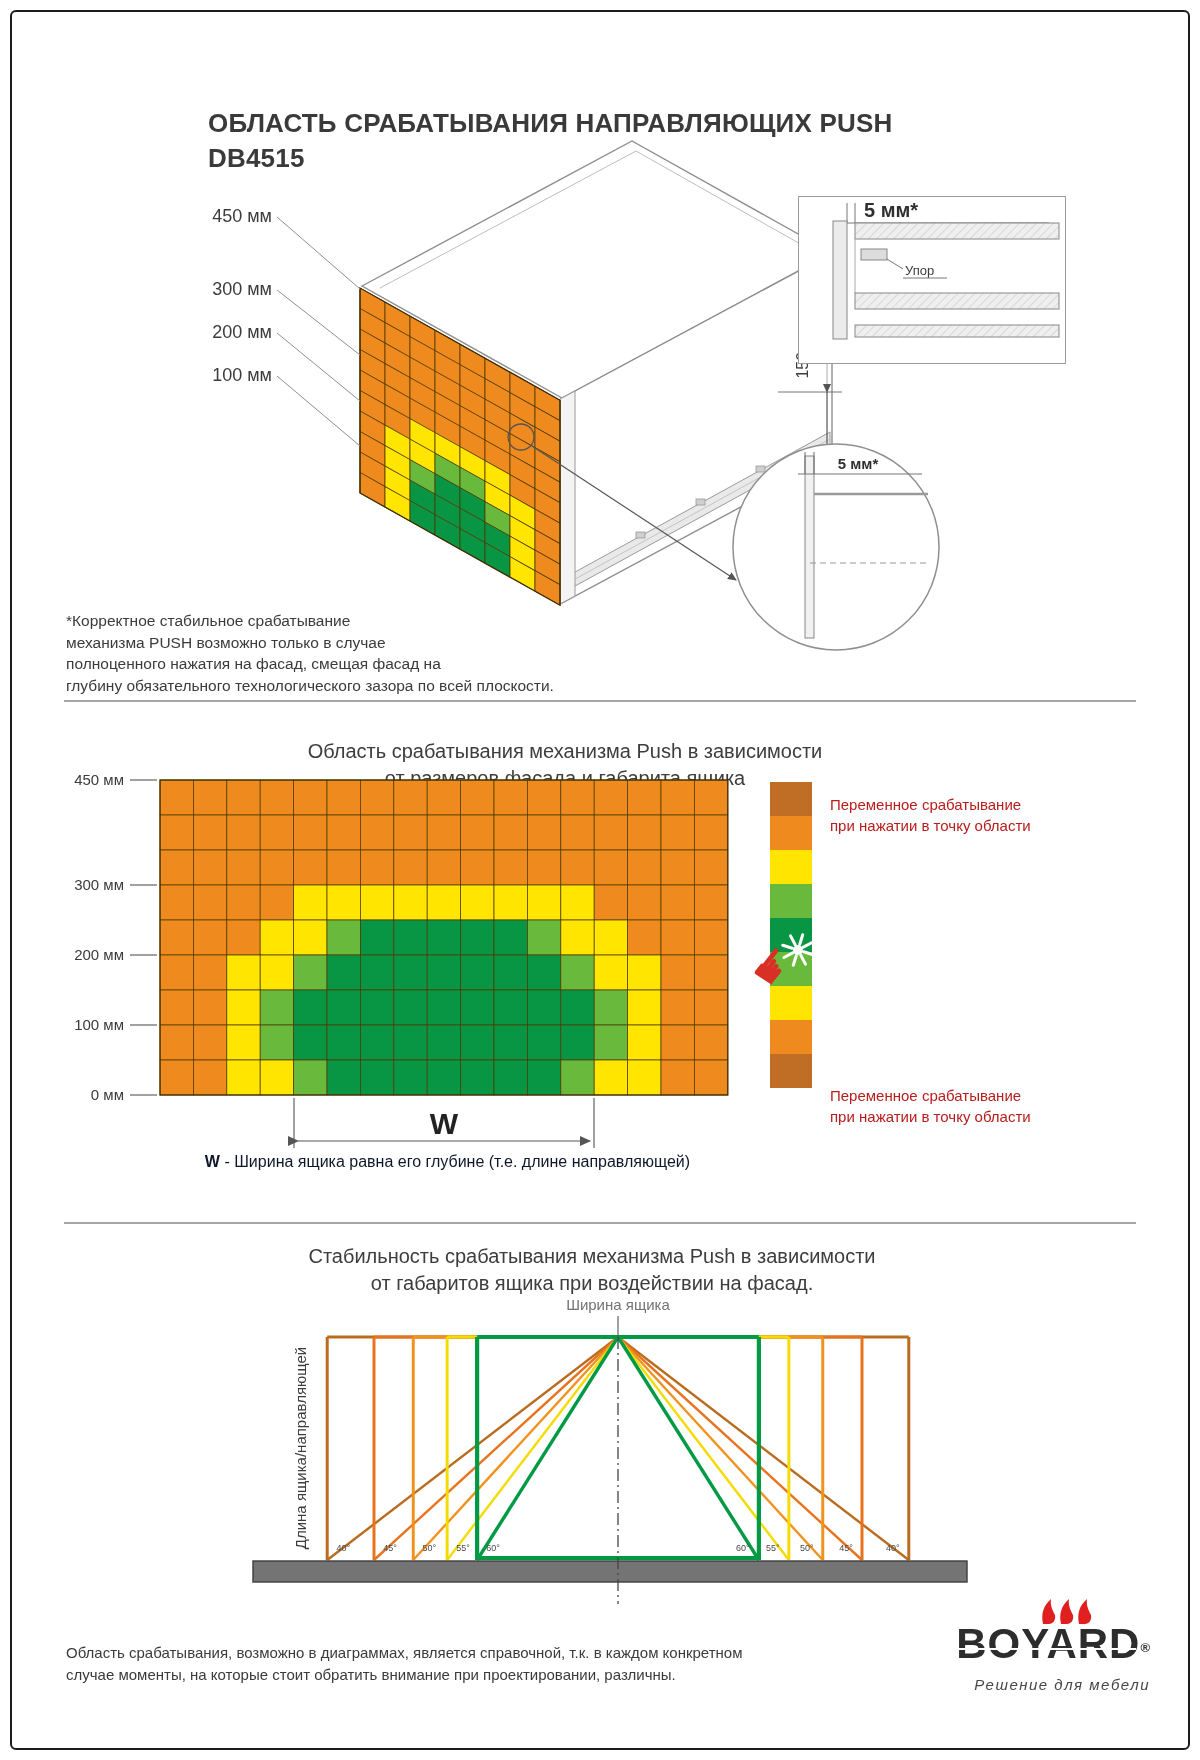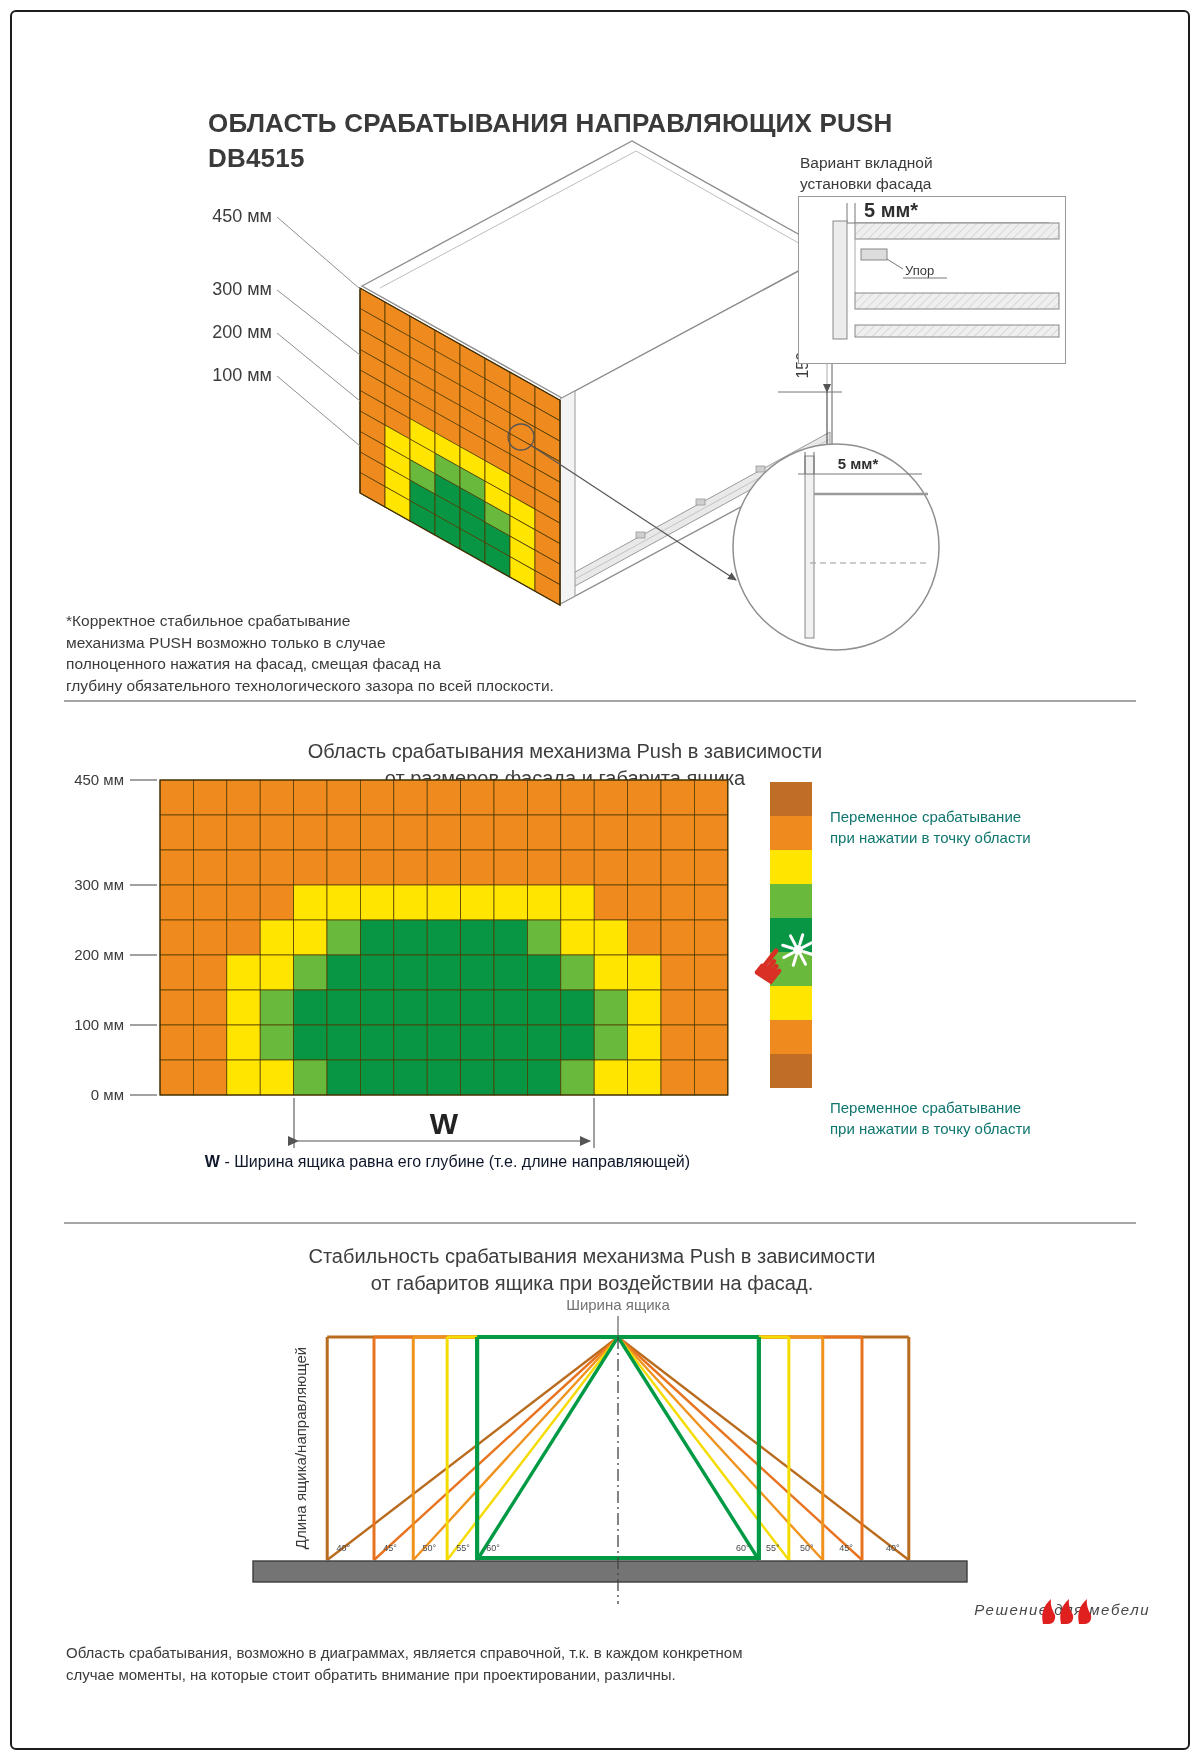--- a/index.html
+++ b/index.html
@@ -9,21 +9,21 @@
          border:2px solid #1c1c1c;border-radius:6px;pointer-events:none;}
   .abs{position:absolute;}
   .preline{white-space:pre-line;}
   .main-title{left:208px;top:66px;width:760px;font-size:26px;font-weight:bold;
               line-height:35px;color:#3a3a3a;letter-spacing:0.2px;margin-top:40px;}
   .inset-title{left:800px;top:152px;width:262px;font-size:15.5px;line-height:21px;color:#3a3a3a;}
   .inset-box{left:798px;top:196px;width:266px;height:166px;border:1.5px solid #9a9a9a;background:#fff;}
   .footnote{left:66px;top:610px;width:580px;font-size:15.5px;line-height:21.5px;color:#3b3b3b;}
   .divider{height:2px;background:#a6a6a6;left:64px;width:1072px;}
   .sec-title{font-size:20px;line-height:27px;text-align:center;color:#3d3d3d;}
-  .legend-text{font-size:15px;line-height:20.5px;color:#0f766e;margin-top:12px;}
+  .legend-text{font-size:15px;line-height:20.5px;color:#b91c1c;}
   .w-caption{left:160px;top:1153px;width:575px;font-size:16px;text-align:center;color:#0f172a;}
   .w-caption b{font-weight:bold;}
   .fan-left-label{left:172px;top:1438px;width:260px;height:20px;font-size:15px;color:#3b3b3b;
                   text-align:center;transform:rotate(-90deg);}
   .fan-top-label{left:518px;top:1296px;width:200px;text-align:center;font-size:15px;color:#737373;}
   .footer-note{left:66px;top:1642px;width:800px;font-size:15px;line-height:21.5px;color:#3b3b3b;}
   .logo{left:935px;top:1598px;width:215px;text-align:right;}
   .logo .brand-row{position:relative;margin-top:26px;line-height:40px;}
   .logo .brand{font-size:42px;font-weight:800;color:#2d2d2d;letter-spacing:1px;}
   .logo .reg{font-size:13px;font-weight:bold;color:#2d2d2d;vertical-align:super;}
@@ -177,22 +177,20 @@
       <circle cx="836" cy="547" r="103" fill="#FFFFFF" stroke="#8F8F8F" stroke-width="1.5"></circle>
       <rect x="805" y="456" width="9" height="182" fill="#F1F1F1" stroke="#888888" stroke-width="1"></rect>
       <path d="M814,494 L928,494" stroke="#9A9A9A" stroke-width="2.4"></path>
       <path d="M810,563 L930,563" stroke="#999999" stroke-width="1.2" stroke-dasharray="6 4"></path>
       <path d="M805,452 L805,474 M814,452 L814,474" stroke="#666666" stroke-width="1"></path>
       <path d="M798,474 L922,474" stroke="#777777" stroke-width="1"></path>
       <text x="858" y="469" font-size="15" font-weight="bold" fill="#2f2f2f" text-anchor="middle">5 мм*</text>
     </g>
   </svg>
 
-  <div class="abs inset-title preline">Вариант вкладной
-установки фасада</div>
   <div class="abs inset-box">
     <svg width="264" height="163" viewBox="0 0 264 163">
       <defs>
         <pattern id="hatch" width="6" height="6" patternUnits="userSpaceOnUse" patternTransform="rotate(45)">
           <rect width="6" height="6" fill="#EFEFEF"></rect>
           <line x1="0" y1="0" x2="0" y2="6" stroke="#C9C9C9" stroke-width="1.2"></line>
         </pattern>
       </defs>
       <text x="92" y="20" font-size="20" font-weight="bold" fill="#2f2f2f" text-anchor="middle">5 мм*</text>
       <path d="M48,6 L48,26 M56,6 L56,26" stroke="#777777" stroke-width="1"></path>
@@ -489,15 +487,19 @@
 
   <div class="abs footer-note preline">Область срабатывания, возможно в диаграммах, является справочной, т.к. в каждом конкретном
 случае моменты, на которые стоит обратить внимание при проектировании, различны.</div>
 
   <div class="abs logo">
     <svg class="abs" style="right:52px;top:0;" width="58" height="28" viewBox="0 0 58 28">
       <path d="M3,26 C1,16 3,8 11,1 C10,8 13,13 15,17 C16,22 13,26 9,26 Z" fill="#E01F1F"></path>
       <path d="M21,26 C19,16 21,8 29,1 C28,8 31,13 33,17 C34,22 31,26 27,26 Z" fill="#E01F1F"></path>
       <path d="M39,26 C37,16 39,8 47,1 C46,8 49,13 51,17 C52,22 49,26 45,26 Z" fill="#E01F1F"></path>
     </svg>
+    <div class="brand-row">
+      <span class="brand">BOYARD</span><span class="reg">®</span>
+      <div class="slit"></div>
+    </div>
     <div class="tagline">Решение для мебели</div>
   </div>
 </div>
 
 </body></html>

